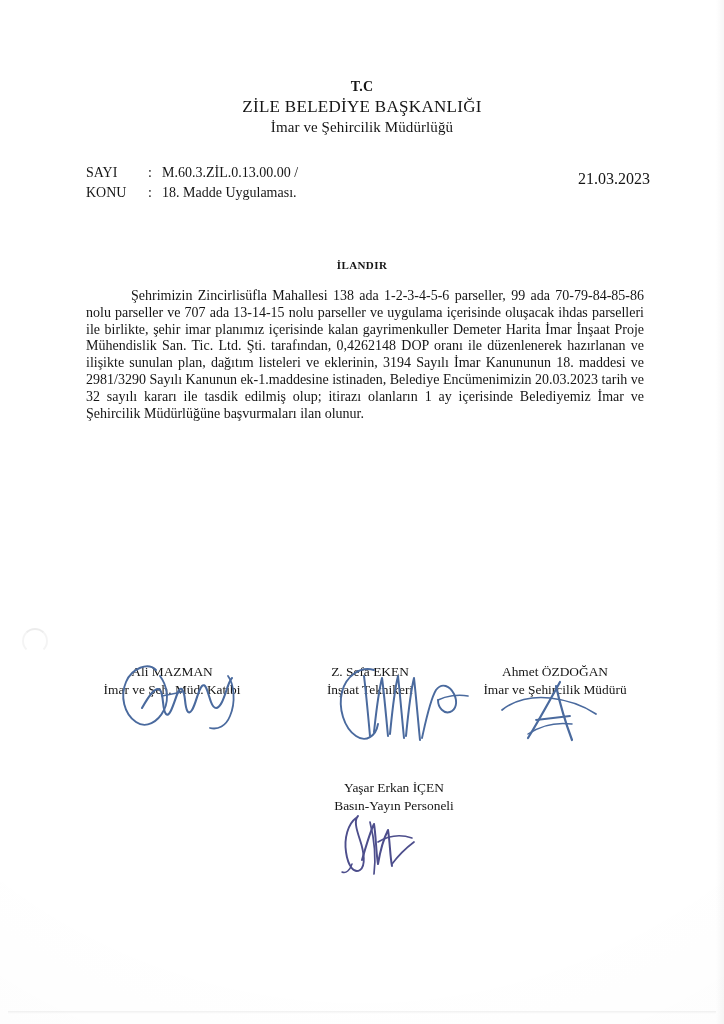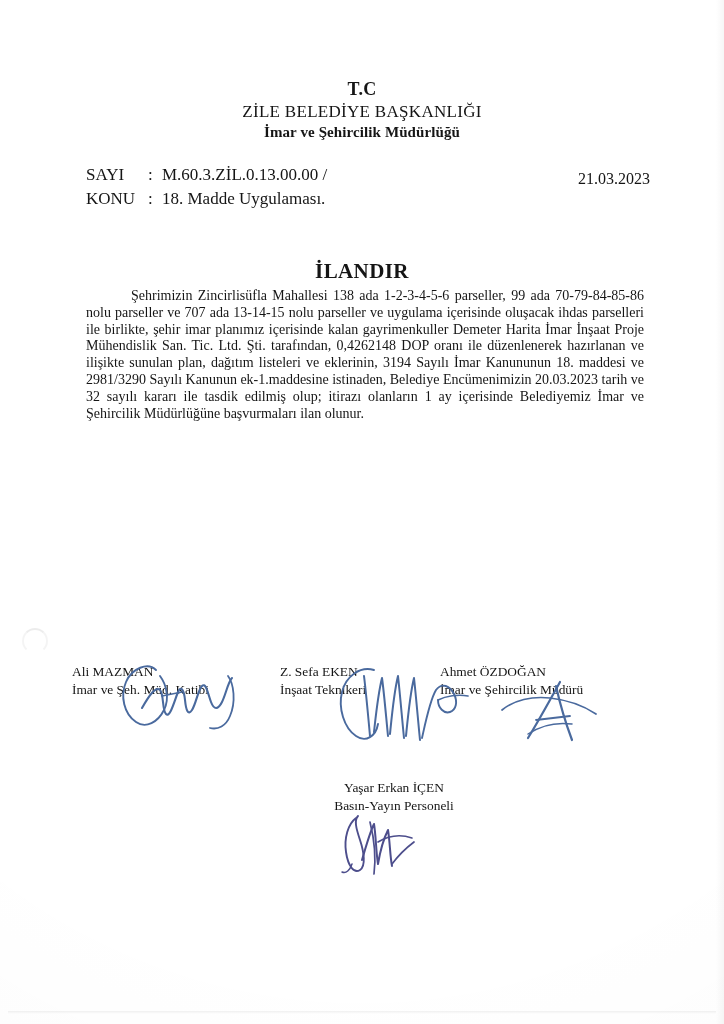--- a/index.html
+++ b/index.html
@@ -70,40 +70,40 @@
   .letterhead {
     position: absolute;
     left: 0;
     top: 78px;
     width: 724px;
     text-align: center;
     line-height: 1.28;
   }
   .lh-line1 {
     font-weight: bold;
-    font-size: 18px;
+    font-size: 14px;
     letter-spacing: 0.2px;
   }
   .lh-line2 {
     font-weight: normal;
     font-size: 17px;
     letter-spacing: 0.3px;
   }
   .lh-line3 {
-    font-weight: bold;
+    font-weight: normal;
     font-size: 15px;
     letter-spacing: 0.1px;
   }
 
   
   .ref-block {
     position: absolute;
     left: 86px;
     top: 163px;
-    font-size: 17px;
+    font-size: 14px;
     line-height: 1.42;
   }
   .ref-row {
     display: flex;
     white-space: nowrap;
   }
   .ref-label {
     width: 62px;
     display: inline-block;
   }
@@ -124,21 +124,21 @@
   }
 
   
   .doc-heading {
     position: absolute;
     left: 0;
     top: 259px;
     width: 724px;
     text-align: center;
     font-weight: bold;
-    font-size: 21px;
+    font-size: 11px;
     letter-spacing: 0.4px;
   }
 
   
   .body-text {
     position: absolute;
     left: 86px;
     top: 288px;
     width: 558px;
     font-size: 14px;
@@ -152,21 +152,21 @@
   
   .sig-row {
     position: absolute;
     left: 0;
     top: 663px;
     width: 724px;
     height: 110px;
   }
   .sig-block {
     position: absolute;
-    text-align: left;
+    text-align: center;
     font-size: 13.4px;
     line-height: 1.33;
     white-space: nowrap;
     font-family: Liberation Serif, serif;
   }
   .sig-block .sig-name { display: block; }
   .sig-block .sig-title { display: block; }
 
   .sig-1 { left: 72px;  width: 200px; }
   .sig-2 { left: 280px; width: 180px; }

